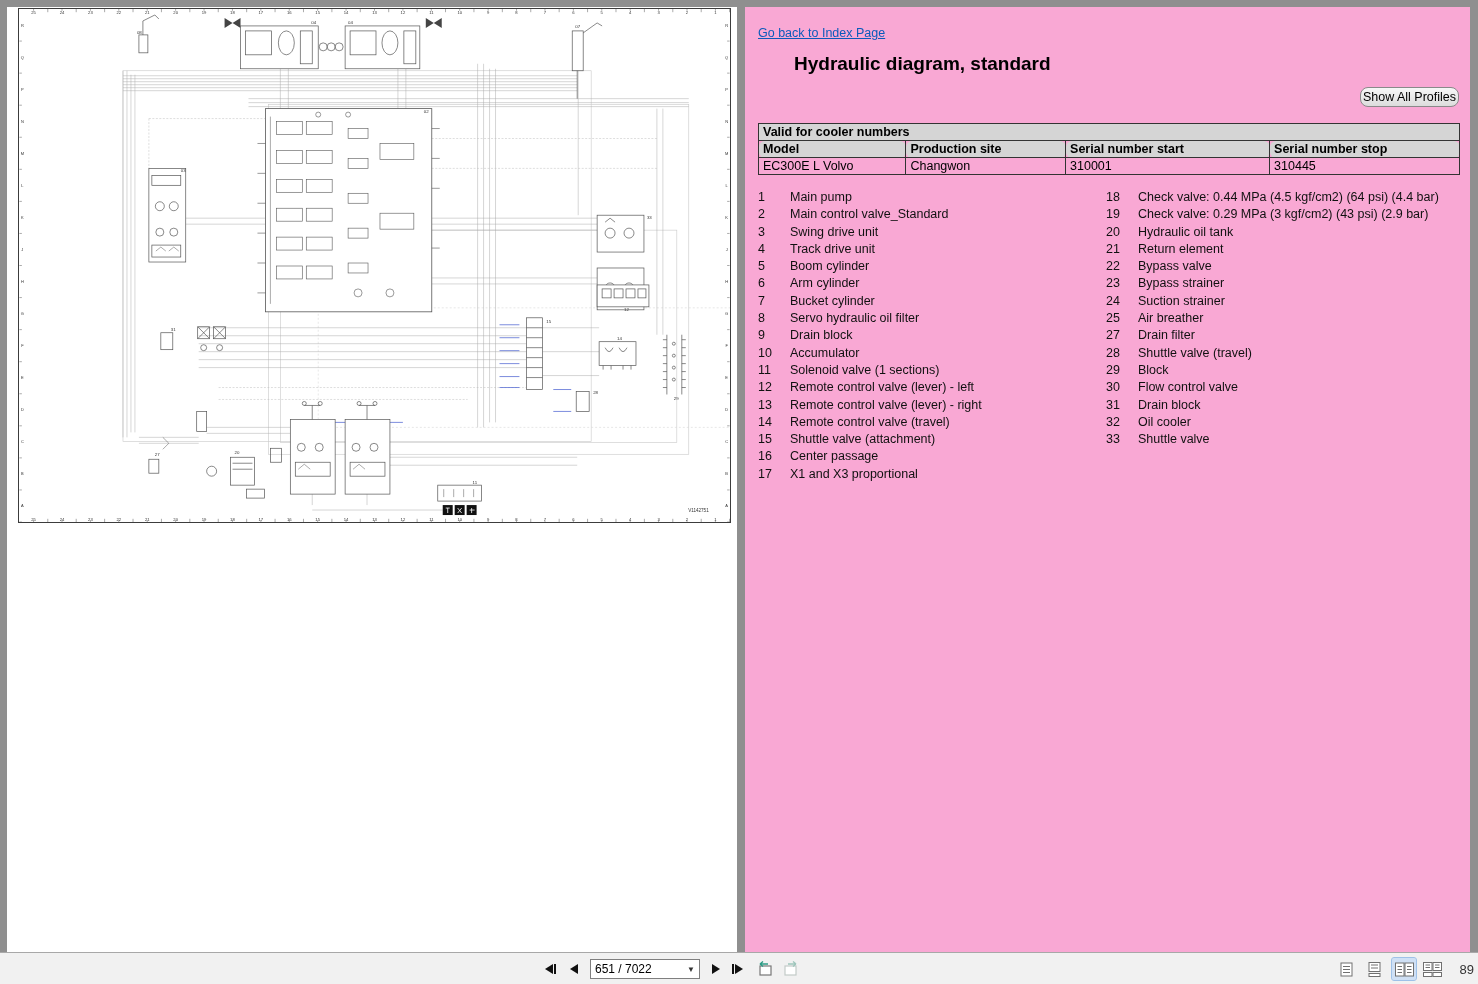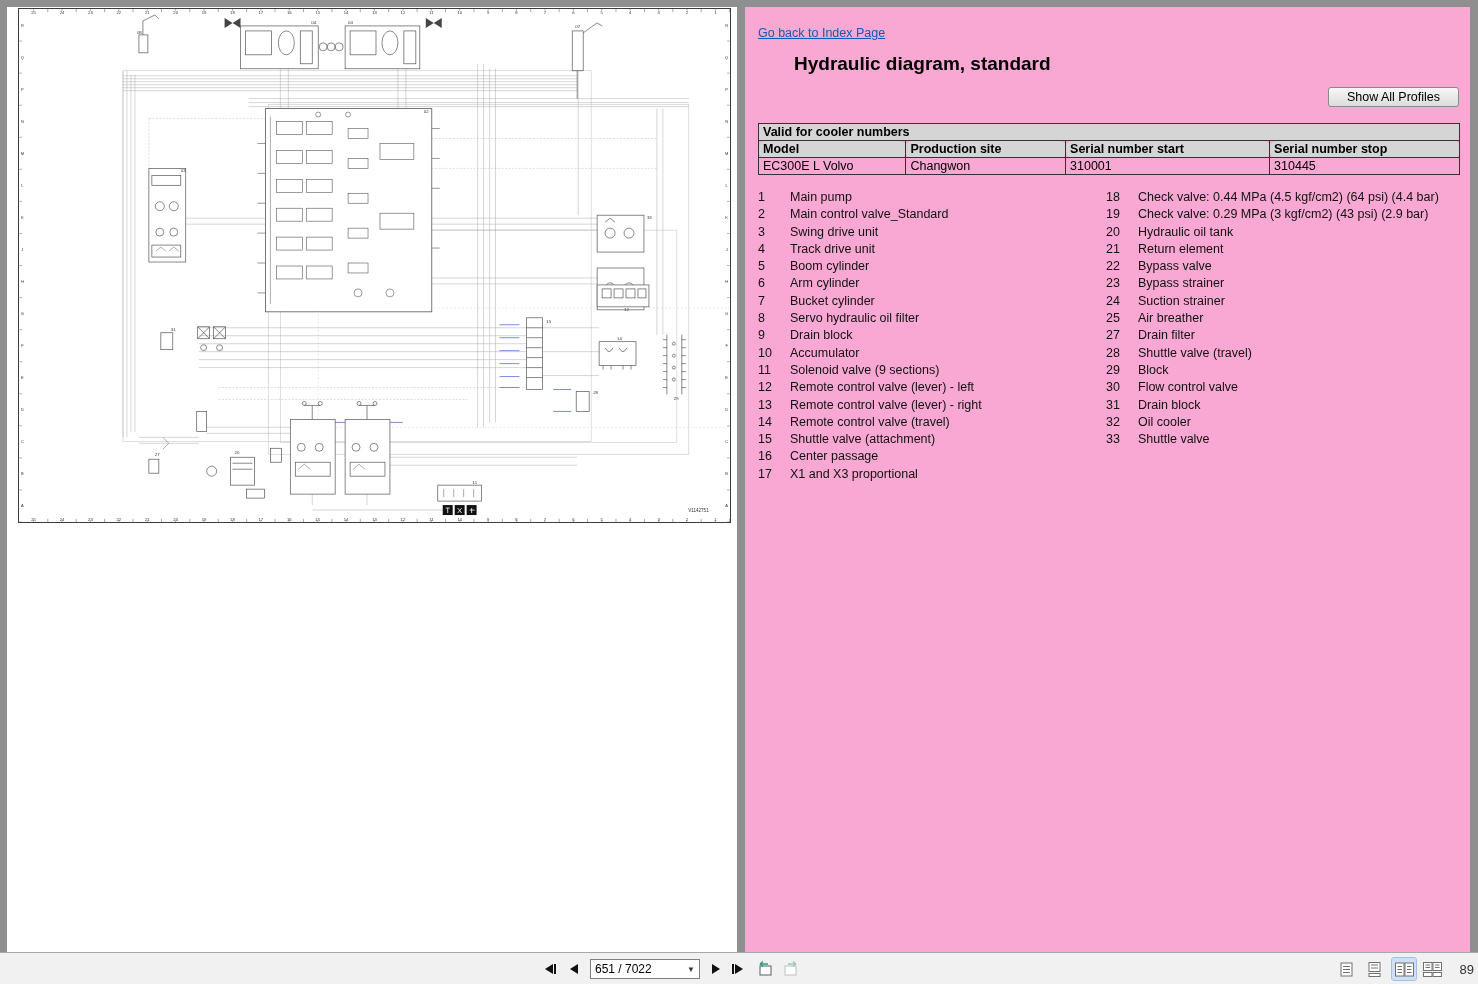--- a/index.html
+++ b/index.html
@@ -12,23 +12,23 @@
 
   
   .diagram-page { position:absolute; left:11px; top:1px; width:713px; height:515px;
                   border:1px solid #3c3c3c; background:#fff; }
   .diagram-page svg { display:block; width:100%; height:100%; }
 
   
   .back-link { position:absolute; left:13px; top:19px; font-size:12.5px; color:#0b5bbb;
                text-decoration:underline; cursor:pointer; }
   .doc-title { position:absolute; left:13px; top:46px; font-size:19px; font-weight:bold; color:#000;margin-left:36px; }
-  .profiles-btn { position:absolute; right:11px; top:80px; font-size:12.5px; padding:2px 18px;
+  .profiles-btn { position:absolute; right:11px; top:80px; font-size:12.5px; padding:2px 2px;
                   color:#000; background:linear-gradient(#f7f7f7,#dcdcdc); border:1px solid #8a8a8a;
-                  border-radius:3px; cursor:pointer; }
+                  border-radius:8px; cursor:pointer; }
   .serial-table { position:absolute; left:13px; top:116px; width:702px; border-collapse:collapse;
                   font-size:12.5px; }
   .serial-table td, .serial-table th { border:1px solid #333; padding:1px 4px; text-align:left;
                   height:15px; white-space:nowrap; }
   .serial-table .cap  { background:#d5d5d5; font-weight:bold; }
   .serial-table .hdr  { background:#d5d5d5; font-weight:bold;border-radius:6px; }
   .serial-table .c0 { width:146px; } .serial-table .c1 { width:158px; }
   .serial-table .c2 { width:202px; } .serial-table .c3 { width:188px; }
 
   .parts { position:absolute; left:13px; top:182px; width:710px; font-size:12.5px; color:#111; }
@@ -553,21 +553,21 @@
         <div class="part-row">
           <span class="part-num">9</span>
           <span class="part-label">Drain block</span>
         </div>
         <div class="part-row">
           <span class="part-num">10</span>
           <span class="part-label">Accumulator</span>
         </div>
         <div class="part-row">
           <span class="part-num">11</span>
-          <span class="part-label">Solenoid valve (9 sections)</span>
+          <span class="part-label">Solenoid valve (1 sections)</span>
         </div>
         <div class="part-row">
           <span class="part-num">12</span>
           <span class="part-label">Remote control valve (lever) - left</span>
         </div>
         <div class="part-row">
           <span class="part-num">13</span>
           <span class="part-label">Remote control valve (lever) - right</span>
         </div>
         <div class="part-row">

